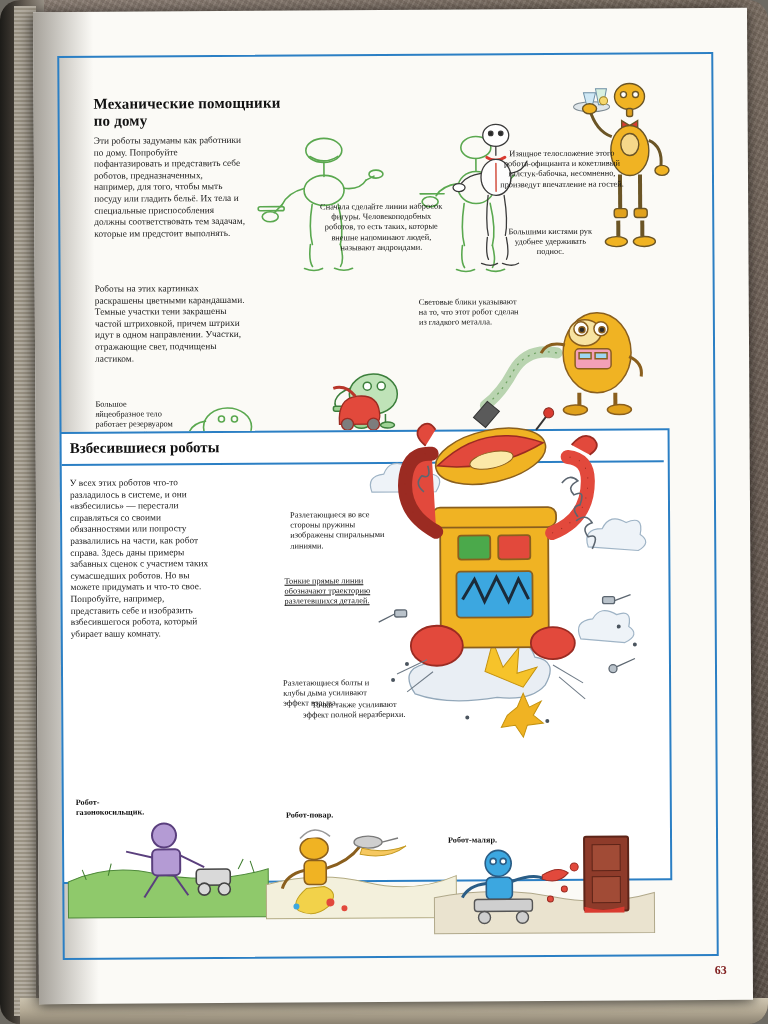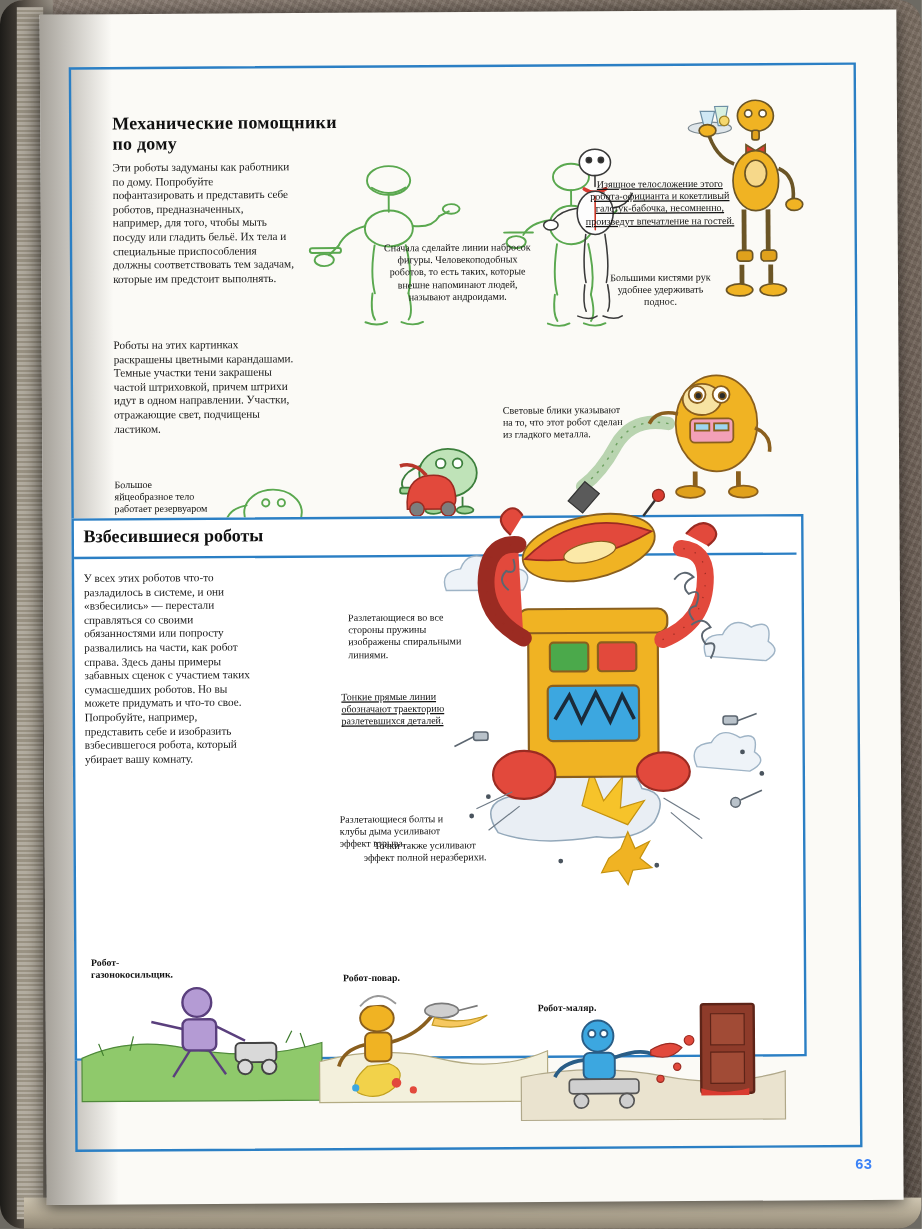--- a/index.html
+++ b/index.html
@@ -119,24 +119,24 @@
   }
   #sec2rule {
     position: absolute;
     left: 26px; top: 452px;
     width: 602px; height: 2px;
     background: #2b7fc4;
   }
   #pageno {
     position: absolute;
     right: 26px; bottom: 22px;
-    font-family: Liberation Mono, monospace;
+    font-family: Liberation Serif, serif;
     font-weight: bold;
     font-size: 12px;
-    color: #3b82f6;
+    color: #7f1d1d;
   }
   
   .art { position: absolute; }
   svg { display: block; overflow: visible; }
 </style>
 </head>
 <body>
 
 <div id="photo">
   <div id="spine"></div>
@@ -256,26 +256,26 @@
           <path d="M46 156 v16" stroke="#6b5526" stroke-width="4" fill="none"></path>
           <path d="M70 156 v16" stroke="#6b5526" stroke-width="4" fill="none"></path>
           <ellipse cx="44" cy="177" rx="11" ry="5" fill="#f0b323"></ellipse>
           <ellipse cx="72" cy="177" rx="11" ry="5" fill="#f0b323"></ellipse>
         </g>
       </svg>
     </div>
 
     <div class="art caption" style="left:282px; top:192px; width:130px;">Сначала сделайте линии набросок фигуры. Человекоподобных роботов, то есть таких, которые внешне напоминают людей, называют андроидами.</div>
 
-    <div class="art caption" style="left:452px; top:140px; width:128px;text-decoration:underline;">Изящное телосложение этого робота-официанта и кокетливый галстук-бабочка, несомненно, произведут впечатление на гостей.</div>
+    <div class="art caption" style="left:464px; top:140px; width:128px;">Изящное телосложение этого робота-официанта и кокетливый галстук-бабочка, несомненно, произведут впечатление на гостей.</div>
 
     <div class="art caption" style="left:470px; top:218px; width:92px;">Большими кистями рук удобнее удерживать поднос.</div>
 
 
-    <div class="art caption left" style="left:384px; top:288px; width:100px;margin-top:40px;">Световые блики указывают на то, что этот робот сделан из гладкого металла.</div>
+    <div class="art caption left" style="left:384px; top:288px; width:100px;">Световые блики указывают на то, что этот робот сделан из гладкого металла.</div>
 
     <div class="art caption left" style="left:60px; top:388px; width:80px;">Большое яйцеобразное тело работает резервуаром для собранной пыли.</div>
 
     <div class="art caption" style="left:200px; top:420px; width:196px;">Внимательно рассмотрите обычный бытовой пылесос. Это поможет вам проработать детали вашего робота.</div>
 
     <div class="art" style="left:146px; top:388px;">
       <svg width="90" height="60" viewBox="0 0 90 60">
         <g fill="none" stroke="#5aa84f" stroke-width="1.6" stroke-linecap="round">
           <ellipse cx="46" cy="28" rx="24" ry="19"></ellipse>
           <path d="M24 22 q-12 2 -16 10 q-3 7 4 10"></path>

